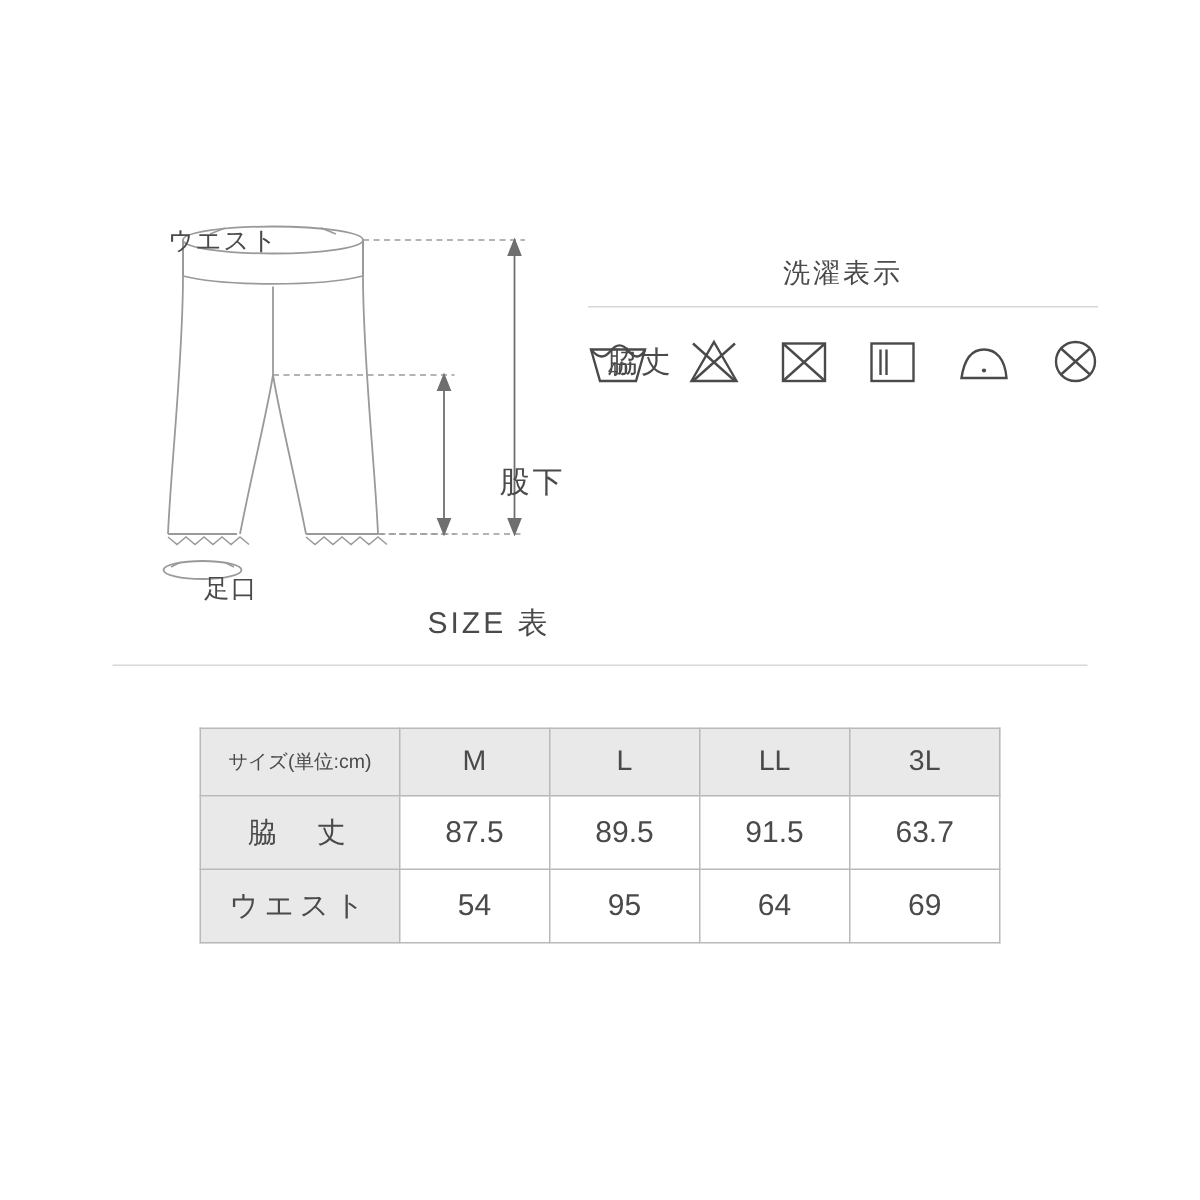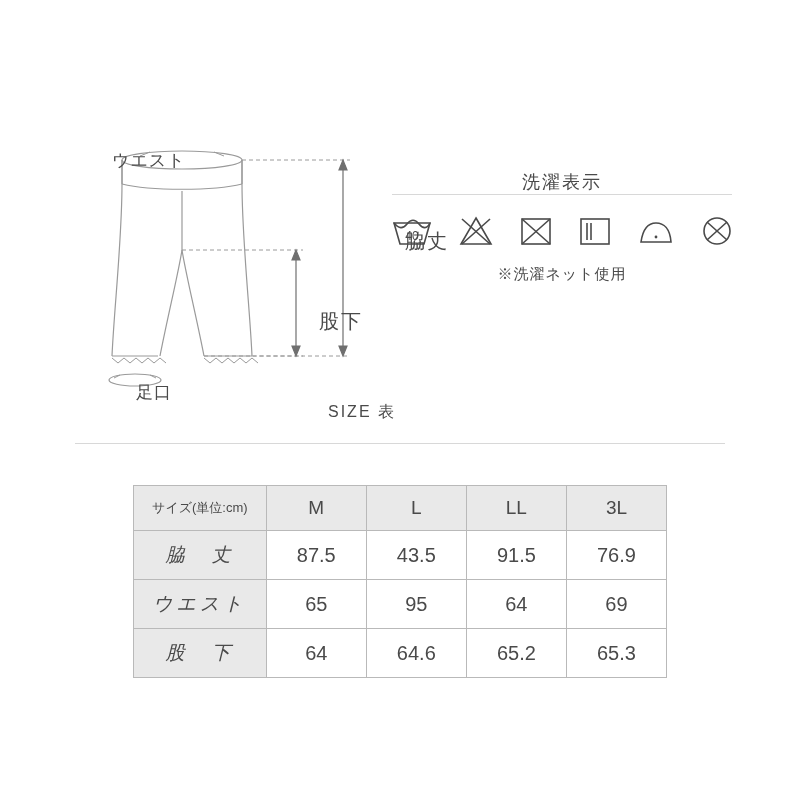--- a/index.html
+++ b/index.html
@@ -41,37 +41,38 @@
   }
   .label-waist { left: 52px; top: 89px; }
   .label-ankle { left: 76px; top: 321px; }
   .label-sidelen {
     left: 320px; top: 168px;
     font-size: 20px;
     letter-spacing: 2px;
     margin-left: 25px;
   }
   .label-inseam {
-    left: 259px; top: 248px;
+    left: 273px; top: 248px;
     font-size: 20px;
     letter-spacing: 2px;
   }
 
   
   .care {
     position: absolute;
     left: 382px;
     top: 170px;
     width: 360px;
     text-align: center;
   }
   .care-title {
     font-size: 18px;
     color: #4a4a4a;
     letter-spacing: 2px;
+    margin-bottom: 10px;
   }
   .care-rule {
     height: 1px;
     background: #d8d8d8;
     width: 340px;
     margin: 0 auto 18px auto;
   }
   .care-icons {
     display: flex;
     justify-content: center;
@@ -86,24 +87,23 @@
     letter-spacing: 1px;
   }
 
   
   .size-title {
     position: absolute;
     top: 402px;
     left: 0;
     width: 652px;
     text-align: center;
-    font-size: 16px;
+    font-size: 20px;
     color: #4a4a4a;
     letter-spacing: 2px;
-    padding-left: 36px;
   }
   .title-rule {
     position: absolute;
     top: 443px;
     left: 75px;
     width: 650px;
     height: 1px;
     background: #d8d8d8;
   }
 
@@ -133,21 +133,20 @@
   table.size-table thead th.sz {
     font-size: 19px;
     width: 100px;
   }
   table.size-table tbody th {
     background: #e9e9e9;
     font-weight: normal;
     font-size: 19px;
     letter-spacing: 4px;
     height: 46px;
-    font-style: italic;
   }
   table.size-table tbody td {
     font-size: 20px;
     height: 46px;
   }
 </style>
 </head>
 <body>
 
 <div class="page">
@@ -256,54 +255,46 @@
       <span>
         <svg width="36" height="36" viewBox="0 0 36 36">
           <circle cx="18" cy="18" r="13" fill="none" stroke="#4a4a4a" stroke-width="1.6"></circle>
           <line x1="8" y1="9" x2="28" y2="27" stroke="#4a4a4a" stroke-width="1.6"></line>
           <line x1="8" y1="27" x2="28" y2="9" stroke="#4a4a4a" stroke-width="1.6"></line>
         </svg>
       </span>
 
     </div>
 
-    <div class="care-note">※洗濯ネット使用</div>
   </div>
 
   <div class="size-title">SIZE 表</div>
   <div class="title-rule"></div>
 
   <table class="size-table">
     <thead>
       <tr>
         <th class="corner">サイズ(単位:cm)</th>
         <th class="sz">M</th>
         <th class="sz">L</th>
         <th class="sz">LL</th>
         <th class="sz">3L</th>
       </tr>
     </thead>
     <tbody>
       <tr>
         <th>脇　丈</th>
         <td>87.5</td>
-        <td>43.5</td>
+        <td>89.5</td>
         <td>91.5</td>
-        <td>76.9</td>
+        <td>63.7</td>
       </tr>
       <tr>
         <th>ウエスト</th>
-        <td>65</td>
+        <td>54</td>
         <td>95</td>
         <td>64</td>
         <td>69</td>
       </tr>
-      <tr>
-        <th>股　下</th>
-        <td>64</td>
-        <td>64.6</td>
-        <td>65.2</td>
-        <td>65.3</td>
-      </tr>
     </tbody>
   </table>
 
 </div>
 
 </body></html>

